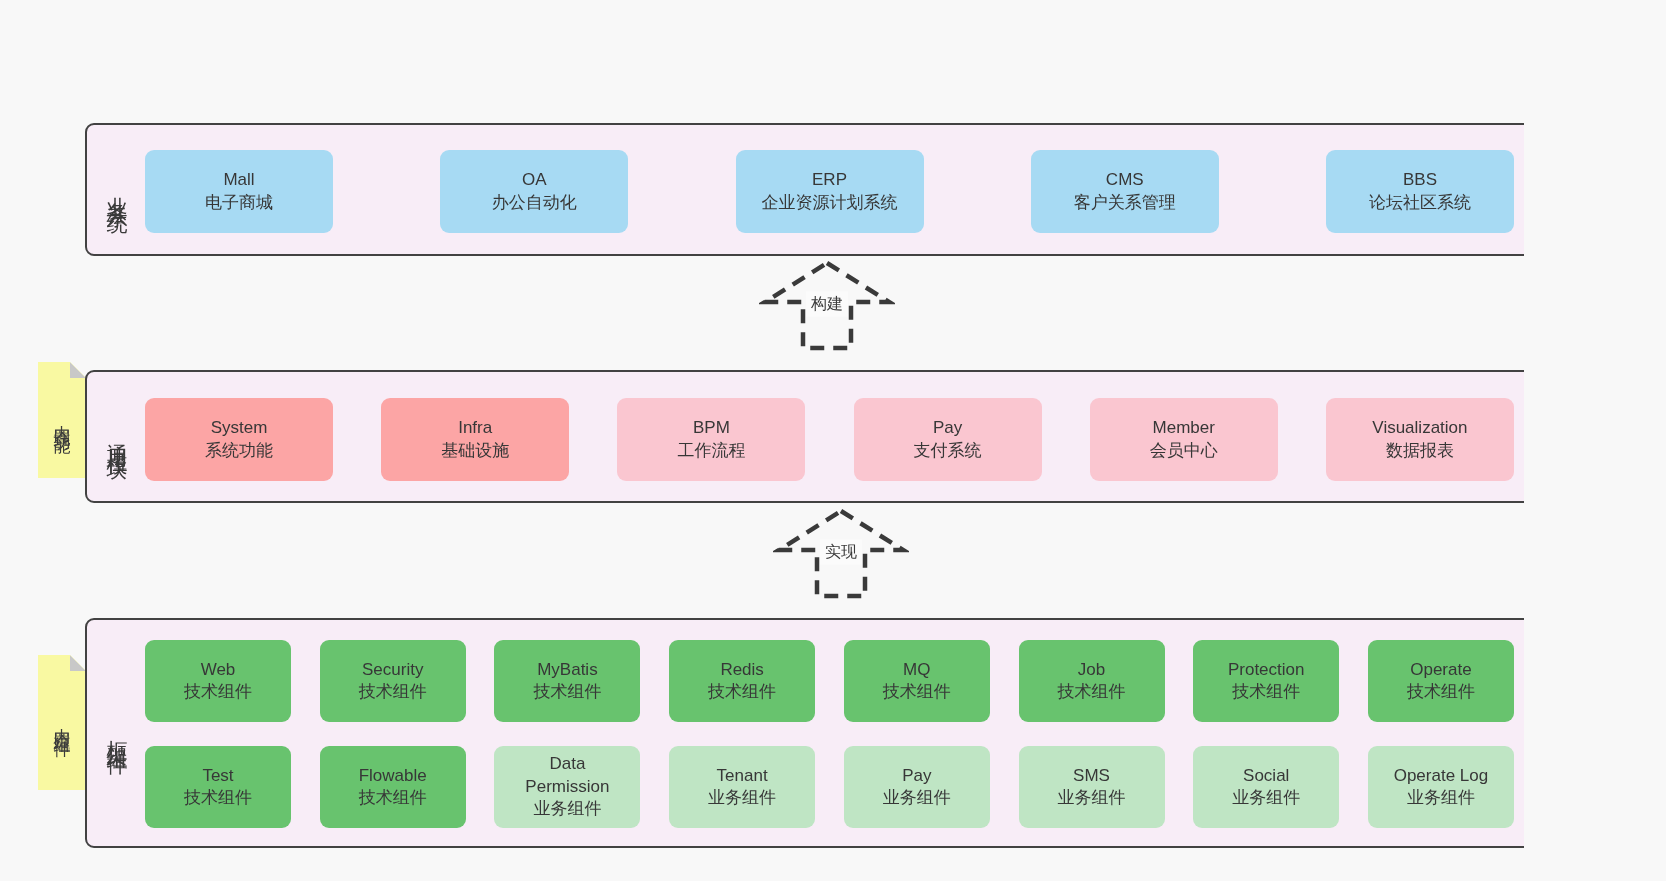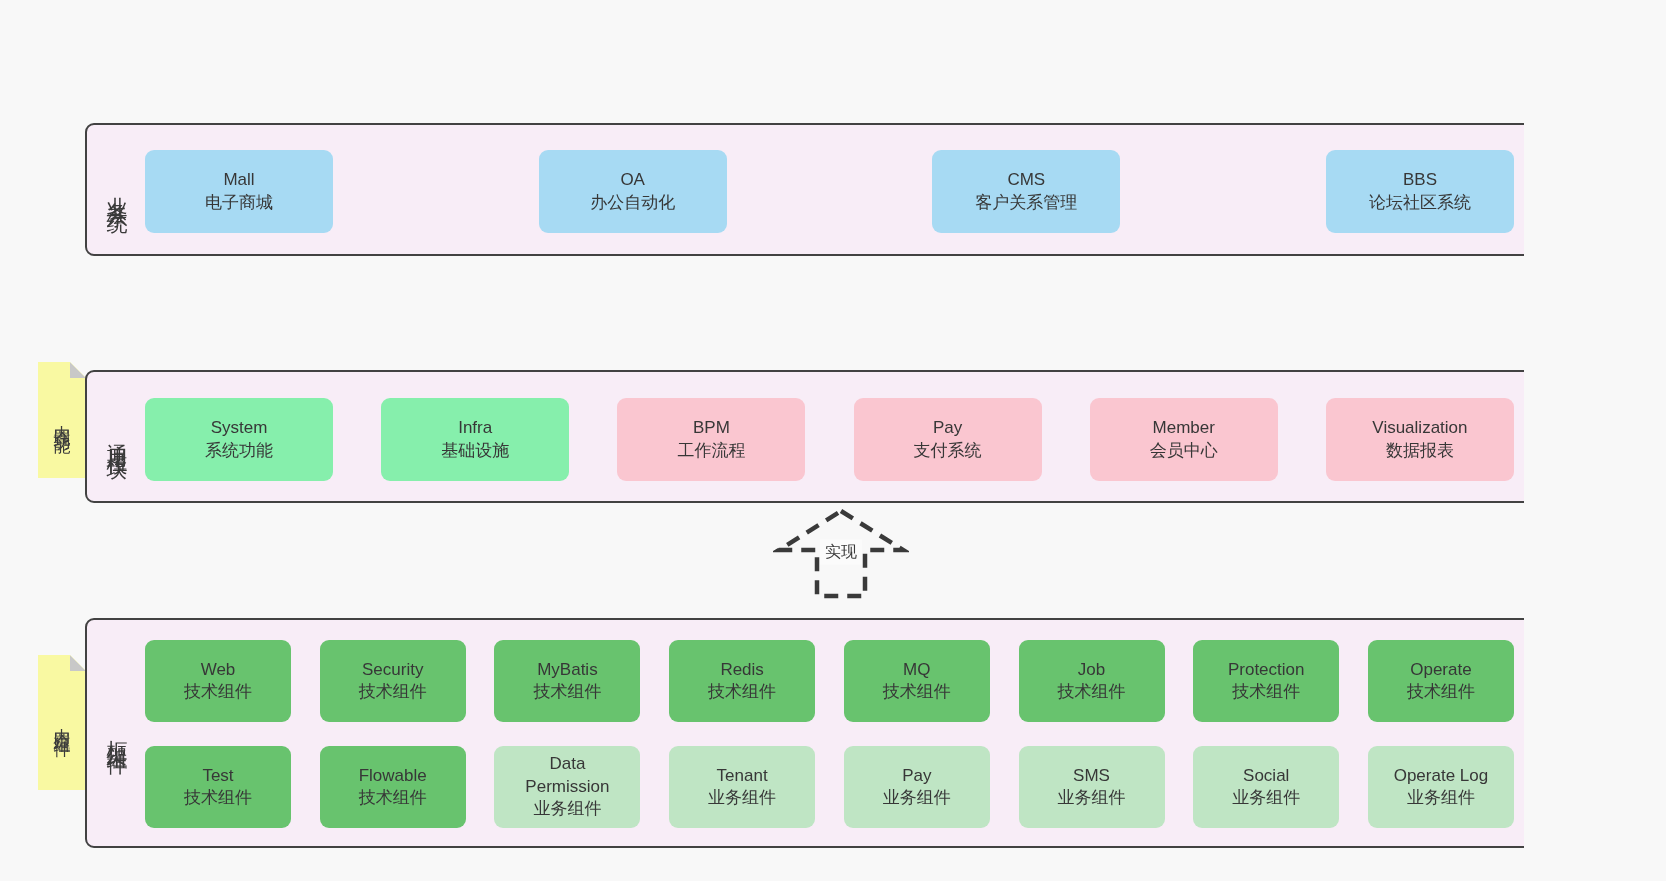--- a/index.html
+++ b/index.html
@@ -14,21 +14,21 @@
 
   .row{position:absolute;left:58px;right:16px;display:flex;justify-content:space-between;}
   .box{border-radius:9px;display:flex;flex-direction:column;justify-content:center;
        align-items:center;text-align:center;color:#373737;box-sizing:border-box;padding:4px 6px;}
   .row-6 .box{width:188px;height:83px;}
   .row-8 .box{width:146px;height:82px;}
   .box .t,.box .s{font-size:17px;line-height:1.32;}
   .wrap-narrow{max-width:104px;}
 
   .blue{background:#a7daf3;}
-  .red{background:#86efac;}
+  .red{background:#fca5a5;}
   .pink{background:#fac6d0;}
   .green{background:#68c36e;}
   .lightgreen{background:#bfe5c4;}
 
   
   .sticky{position:absolute;left:38px;width:48px;background:#f9f9a2;z-index:1;
           clip-path:polygon(0 0,calc(100% - 16px) 0,100% 16px,100% 100%,0 100%);
           display:flex;align-items:center;justify-content:center;}
   .sticky .stext{writing-mode:vertical-lr;text-orientation:upright;font-size:17px;
           letter-spacing:4px;color:#3a3a3a;}
@@ -50,30 +50,40 @@
     <div class="row row-6" style="top:25px;">
       <div class="box blue">
         <div class="t">Mall</div>
         <div class="s">电子商城</div>
       </div>
       <div class="box blue">
         <div class="t">OA</div>
         <div class="s">办公自动化</div>
       </div>
       <div class="box blue">
+        <div class="t">ERP</div>
+        <div class="s">企业资源计划系统</div>
+      </div>
+      <div class="box blue">
         <div class="t">CMS</div>
         <div class="s">客户关系管理</div>
       </div>
       <div class="box blue">
         <div class="t">BBS</div>
         <div class="s">论坛社区系统</div>
       </div>
     </div>
   </div>
 
+  <div class="arrow" style="left:759px;top:260px;">
+    <svg width="136" height="92" viewBox="0 0 136 92">
+      <path d="M68 3 L130 42 L92 42 L92 88 L44 88 L44 42 L6 42 Z" fill="none" stroke="#3a3a3a" stroke-width="4.5" stroke-dasharray="14 9"></path>
+    </svg>
+    <div class="alabel">构建</div>
+  </div>
 
   <div class="sticky" style="top:362px;height:116px;">
     <svg class="fold" viewBox="0 0 16 16">
       <polygon points="0,0 16,16 0,16" fill="#c8c8c8"></polygon>
     </svg>
     <div class="stext">内置功能</div>
   </div>
 
   <div class="panel" style="top:370px;height:133px;">
     <div class="vlabel">通用模块</div>

